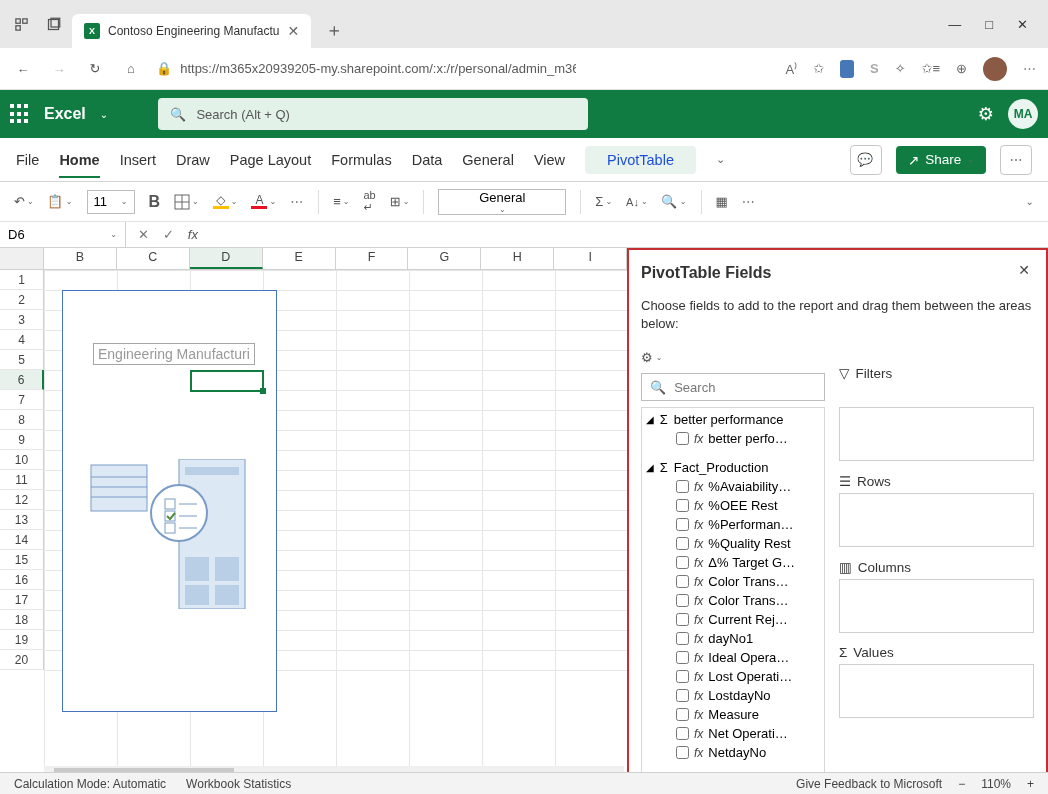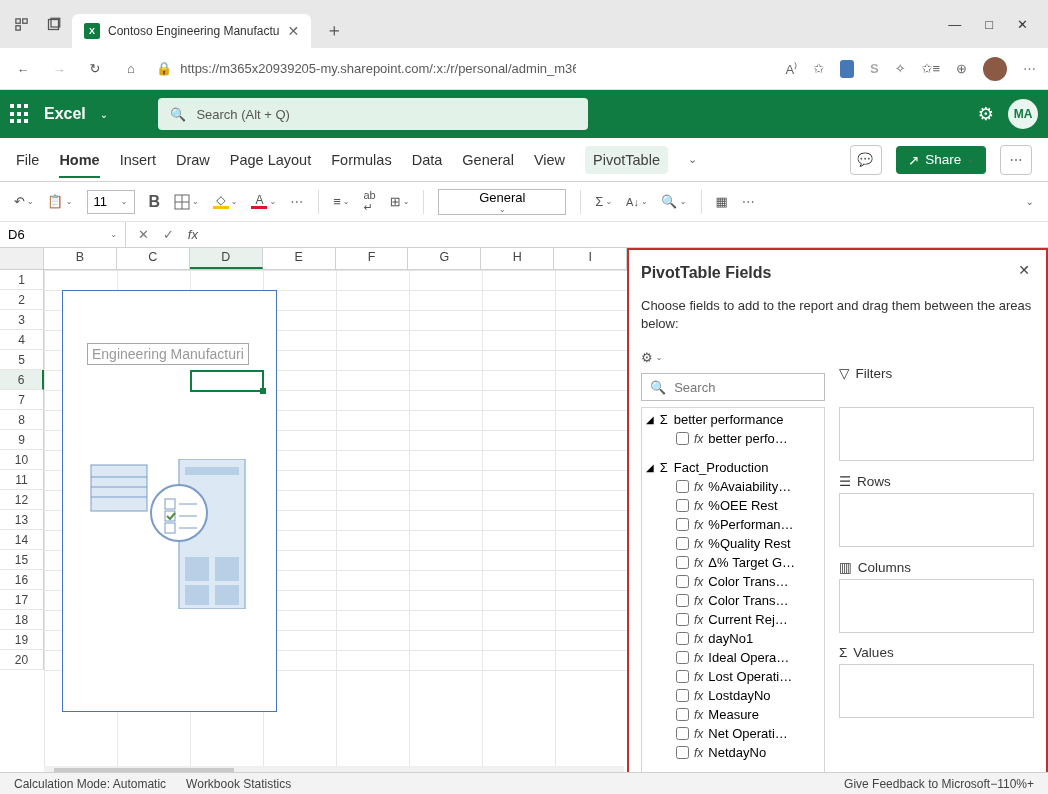--- a/index.html
+++ b/index.html
@@ -30,21 +30,21 @@
 .waffle span { background: #fff; width: 4px; height: 4px; }
 .app-name { font-size: 16px; font-weight: 600; }
 .doc-title { font-size: 14px; }
 .search-box { margin-left: 36px; flex: 0 1 430px; height: 32px; background: #e3f2e8; border-radius: 4px; display: flex; align-items: center; padding: 0 12px; gap: 10px; color: #555; }
 .title-right { margin-left: auto; display: flex; gap: 14px; align-items: center; }
 .avatar-lg { width: 30px; height: 30px; border-radius: 50%; background: #e9f5ee; color: #107c41; display: flex; align-items: center; justify-content: center; font-size: 12px; font-weight: 600; }
 
 
 .ribbon-tabs { height: 44px; display: flex; align-items: center; padding: 0 16px; gap: 20px; border-bottom: 1px solid #d4d4d4; }
 .ribbon-tab { color: #333; font-size: 14.5px; cursor: pointer; }
-.ribbon-tab.pivottab { color: #404040; background: #e8f3ed; padding: 6px 8px; border-radius: 4px; }
+.ribbon-tab.pivottab { color: #1d4ed8; background: #e8f3ed; padding: 6px 22px; border-radius: 4px; }
 .ribbon-tab.active { font-weight: 600; border-bottom: 2.5px solid #107c41; padding-bottom: 8px; margin-bottom: -10px; }
 .share-btn { background: #107c41; color: #fff; padding: 6px 12px; border-radius: 4px; display: flex; align-items: center; gap: 6px; font-size: 13.5px; }
 .ribbon-right { margin-left: auto; display: flex; gap: 14px; align-items: center; }
 .ribbon-icon-box { border: 1px solid #c6c6c6; border-radius: 4px; width: 32px; height: 30px; display: flex; align-items: center; justify-content: center; color: #444; }
 
 
 .toolbar { height: 40px; display: flex; align-items: center; padding: 0 14px; gap: 14px; border-bottom: 1px solid #e3e3e3; }
 .tb-item { display: flex; align-items: center; gap: 2px; color: #555; }
 .font-size-sel { border: 1px solid #bcbcbc; height: 24px; width: 48px; display: flex; align-items: center; padding: 0 6px; justify-content: space-between; }
 .num-format { border: 1px solid #bcbcbc; height: 26px; width: 128px; display: flex; align-items: center; padding: 0 8px; justify-content: space-between; font-size: 13px; flex-direction: column; }
@@ -70,21 +70,21 @@
 .rows { position: relative; }
 .row-h-col { position: absolute; left: 0; top: 0; width: 44px; }
 .row-h { height: 20px; border-bottom: 1px solid #e6e6e6; border-right: 1px solid #d0d0d0; text-align: center; font-size: 12px; color: #444; display: flex; align-items: center; justify-content: center; }
 .row-h.selected { background: #e8f1eb; border-right: 2px solid #107c41; }
 .cells { position: absolute; left: 44px; top: 0; right: 0; }
 .cell-grid-line-h { position: absolute; left: 0; right: 0; height: 1px; background: #e6e6e6; }
 .cell-grid-line-v { position: absolute; top: 0; bottom: 0; width: 1px; background: #e6e6e6; }
 
 
 .pivot-placeholder { position: absolute; left: 62px; top: 313px; width: 215px; height: 422px; border: 1px solid #4472c4; background: #fff; }
-.pivot-placeholder .hdrtxt { position: absolute; left: 24px; top: 52px; border: 1px solid #a6a6a6; padding: 2px 4px; color: #999; font-size: 14px; width: 162px; overflow: hidden; white-space: nowrap; }
+.pivot-placeholder .hdrtxt { position: absolute; left: 30px; top: 52px; border: 1px solid #a6a6a6; padding: 2px 4px; color: #999; font-size: 14px; width: 162px; overflow: hidden; white-space: nowrap; }
 .pivot-illus { position: absolute; left: 22px; top: 168px; width: 170px; height: 150px; }
 .active-cell { position: absolute; border: 2px solid #107c41; background: #fff; width: 74px; height: 22px; }
 .cell-handle { position: absolute; right: -4px; bottom: -4px; width: 6px; height: 6px; background: #107c41; }
 
 
 .fields-panel { flex: 1; border: 2.5px solid #c42e2e; padding: 14px 12px; position: relative; overflow: hidden; }
 .fields-panel h3 { font-size: 16px; font-weight: 600; color: #333; }
 .close-panel { position: absolute; top: 12px; right: 16px; font-size: 14px; color: #444; }
 .fields-panel .desc { font-size: 13px; color: #333; margin-top: 15px; line-height: 1.35; }
 .gear-row { margin-top: 18px; color: #555; display: flex; gap: 3px; align-items: center; }
@@ -102,21 +102,21 @@
 
 .hscroll { position: absolute; left: 44px; bottom: 46px; width: 580px; height: 16px; background: #f0f0f0; display: flex; align-items: center; }
 .hscroll .thumb { height: 12px; background: #c9c9c9; width: 180px; margin-left: 10px; }
 .sheet-tabs { position: absolute; left: 0; bottom: 22px; height: 24px; display: flex; align-items: center; gap: 14px; padding-left: 14px; width: 627px; border-top: 1px solid #d0d0d0; }
 .sheet-nav { color: #999; display: flex; gap: 10px; }
 .sheet-tab { font-size: 13px; color: #444; padding: 2px 8px; }
 .sheet-tab.active { border-bottom: 2.5px solid #107c41; font-weight: 600; }
 
 
 .status-bar { position: absolute; bottom: 0; left: 0; right: 0; height: 22px; background: #f3f3f3; border-top: 1px solid #d0d0d0; display: flex; align-items: center; padding: 0 14px; font-size: 12px; color: #444; gap: 20px; }
-.status-right { margin-left: auto; display: flex; align-items: center; }
+.status-right { margin-left: auto; display: flex; gap: 16px; align-items: center; }
 
 .icon-svg { width: 15px; height: 15px; }
 </style>
 </head>
 <body>
 
 <div class="browser-chrome">
   <div class="br-icon">
       <svg class="icon-svg" viewBox="0 0 24 24" fill="none" stroke="#555" stroke-width="2">
         <rect x="3" y="3" width="7" height="7"></rect>

